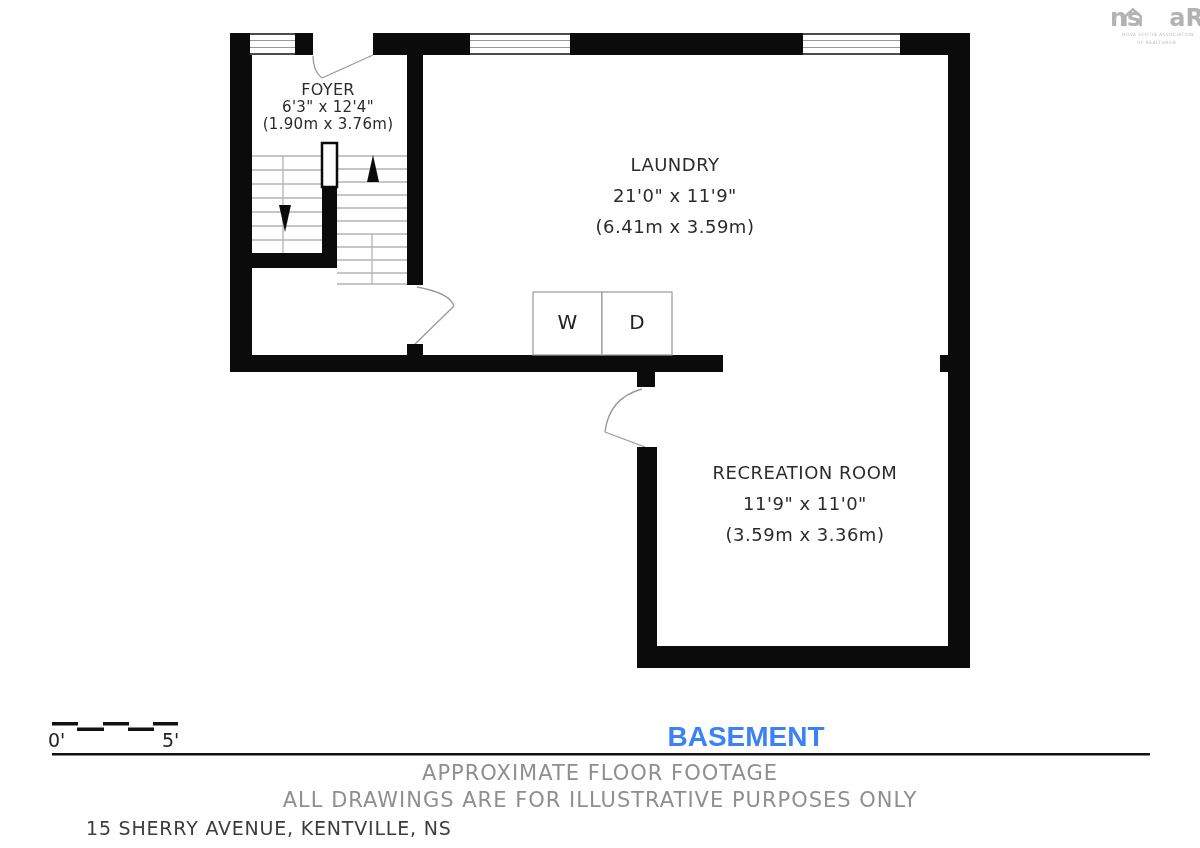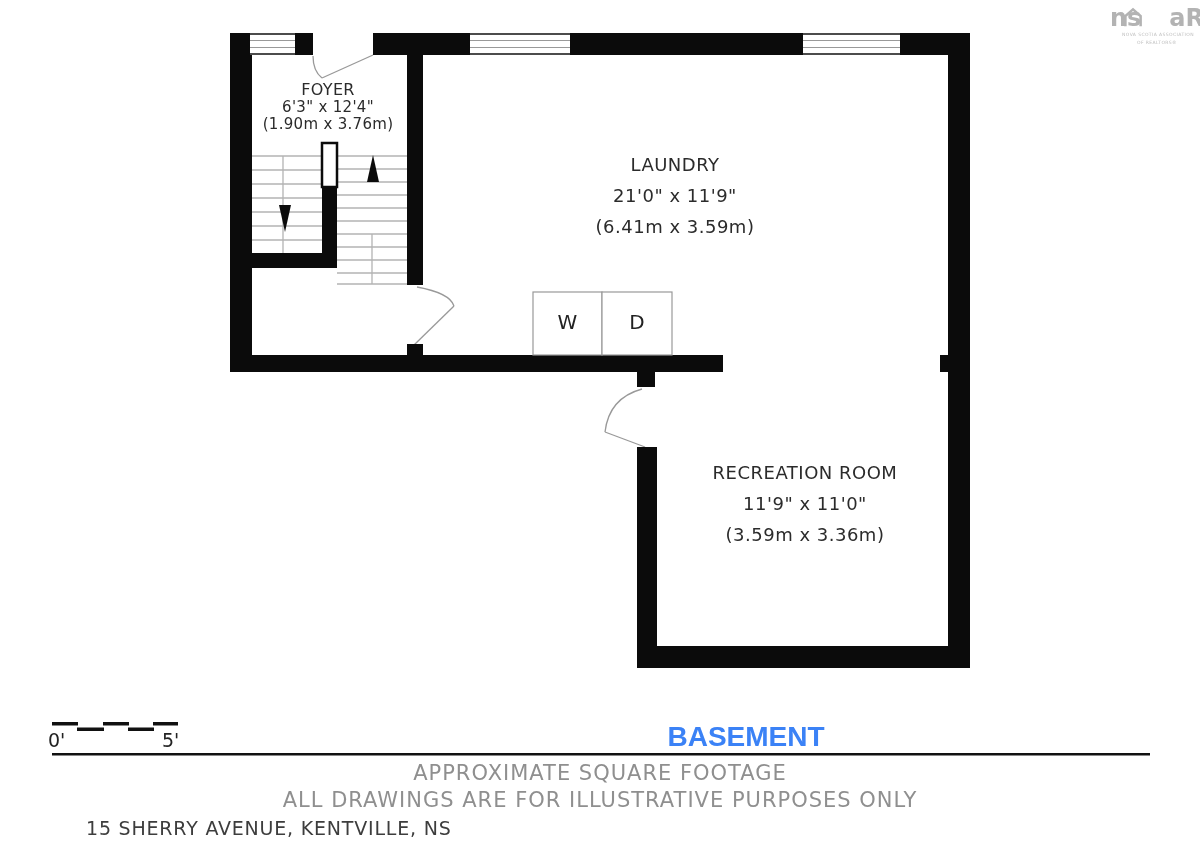--- a/index.html
+++ b/index.html
@@ -187,18 +187,18 @@
   </div>
 
   <div class="appliance" style="left:533px; top:292px; width:69px; height:60px;">W</div>
   <div class="appliance" style="left:602px; top:292px; width:70px; height:60px;">D</div>
 
   <div class="floor-title">BASEMENT</div>
 
   <div class="scale-lbl" style="left:48px; top:729px;">0'</div>
   <div class="scale-lbl" style="left:162px; top:729px;">5'</div>
 
-  <div class="disclaimer" style="top:761px;">APPROXIMATE SQUARE FOOTAGE</div>
+  <div class="disclaimer" style="top:761px;">APPROXIMATE FLOOR FOOTAGE</div>
   <div class="disclaimer" style="top:788px;">ALL DRAWINGS ARE FOR ILLUSTRATIVE PURPOSES ONLY</div>
 
   <div class="address">15 SHERRY AVENUE, KENTVILLE, NS</div>
 
 </div>
 
 </body></html>

